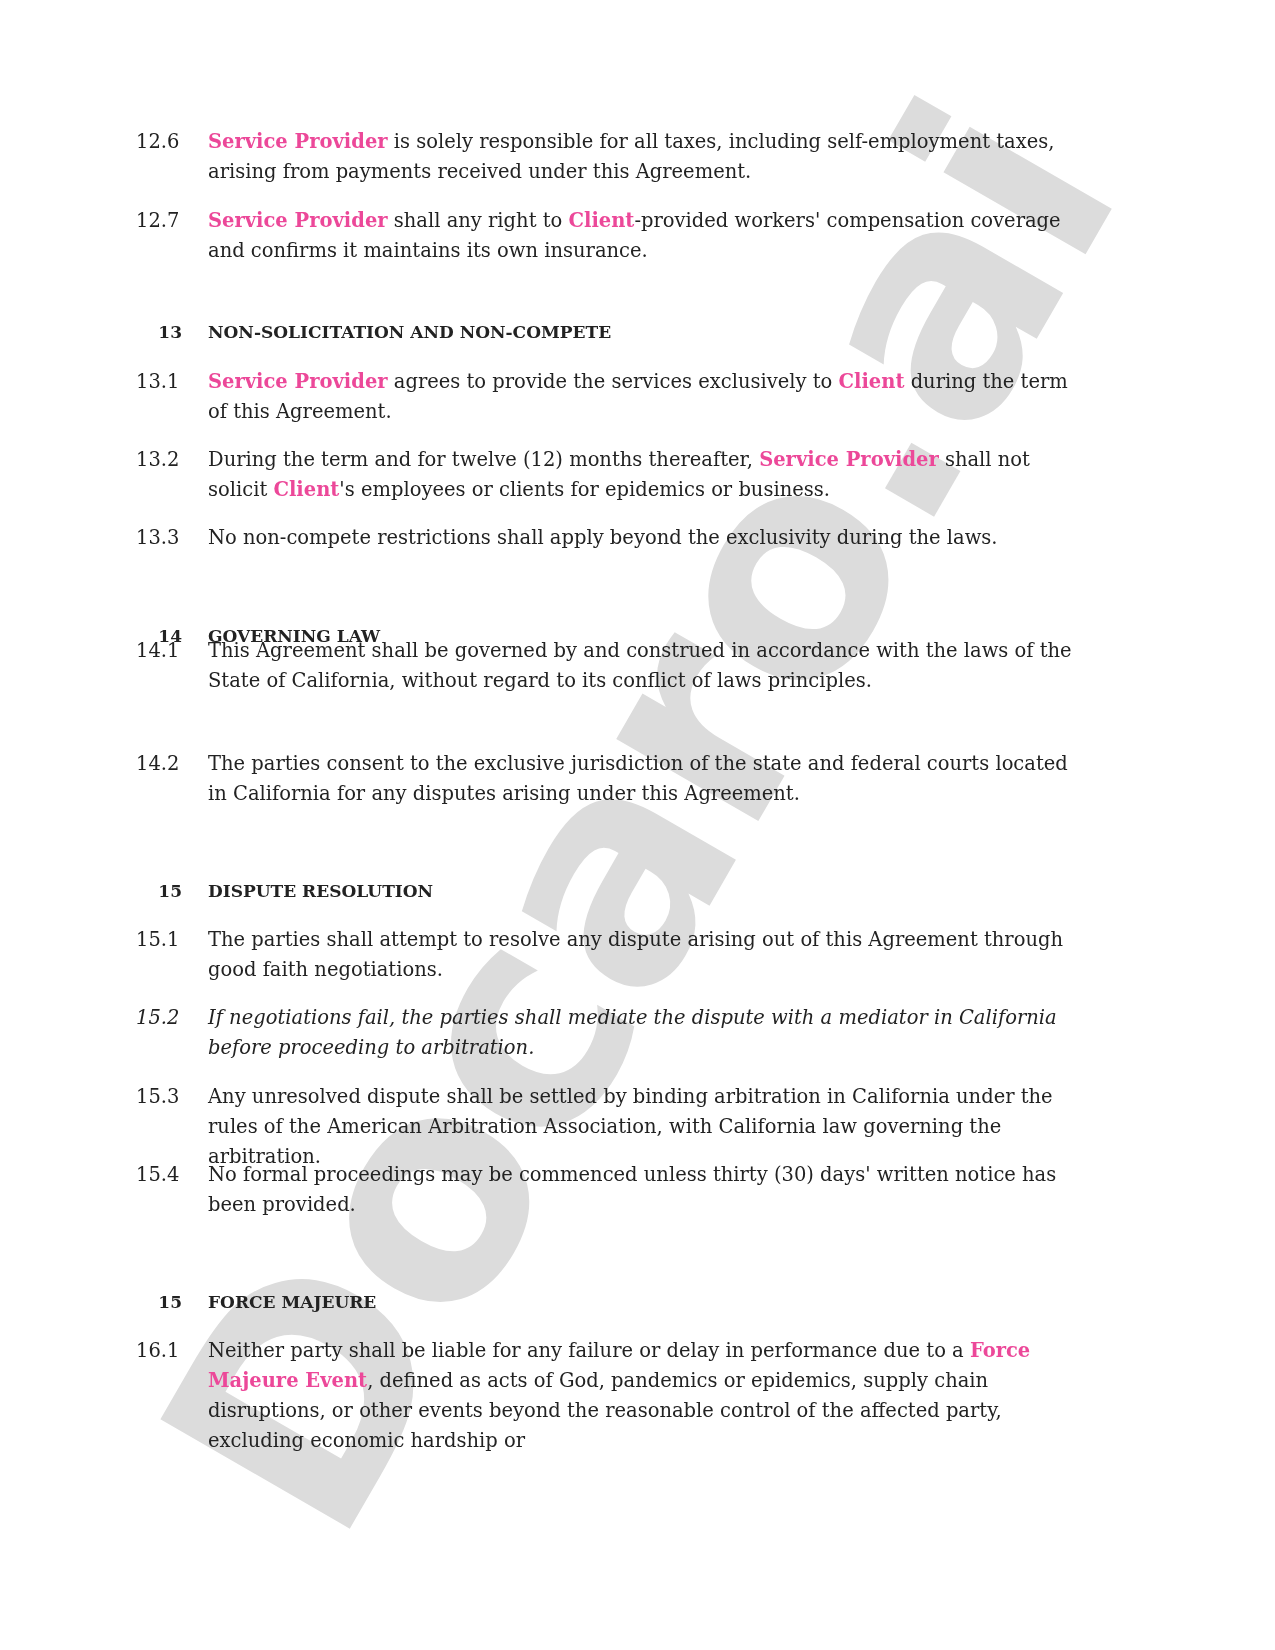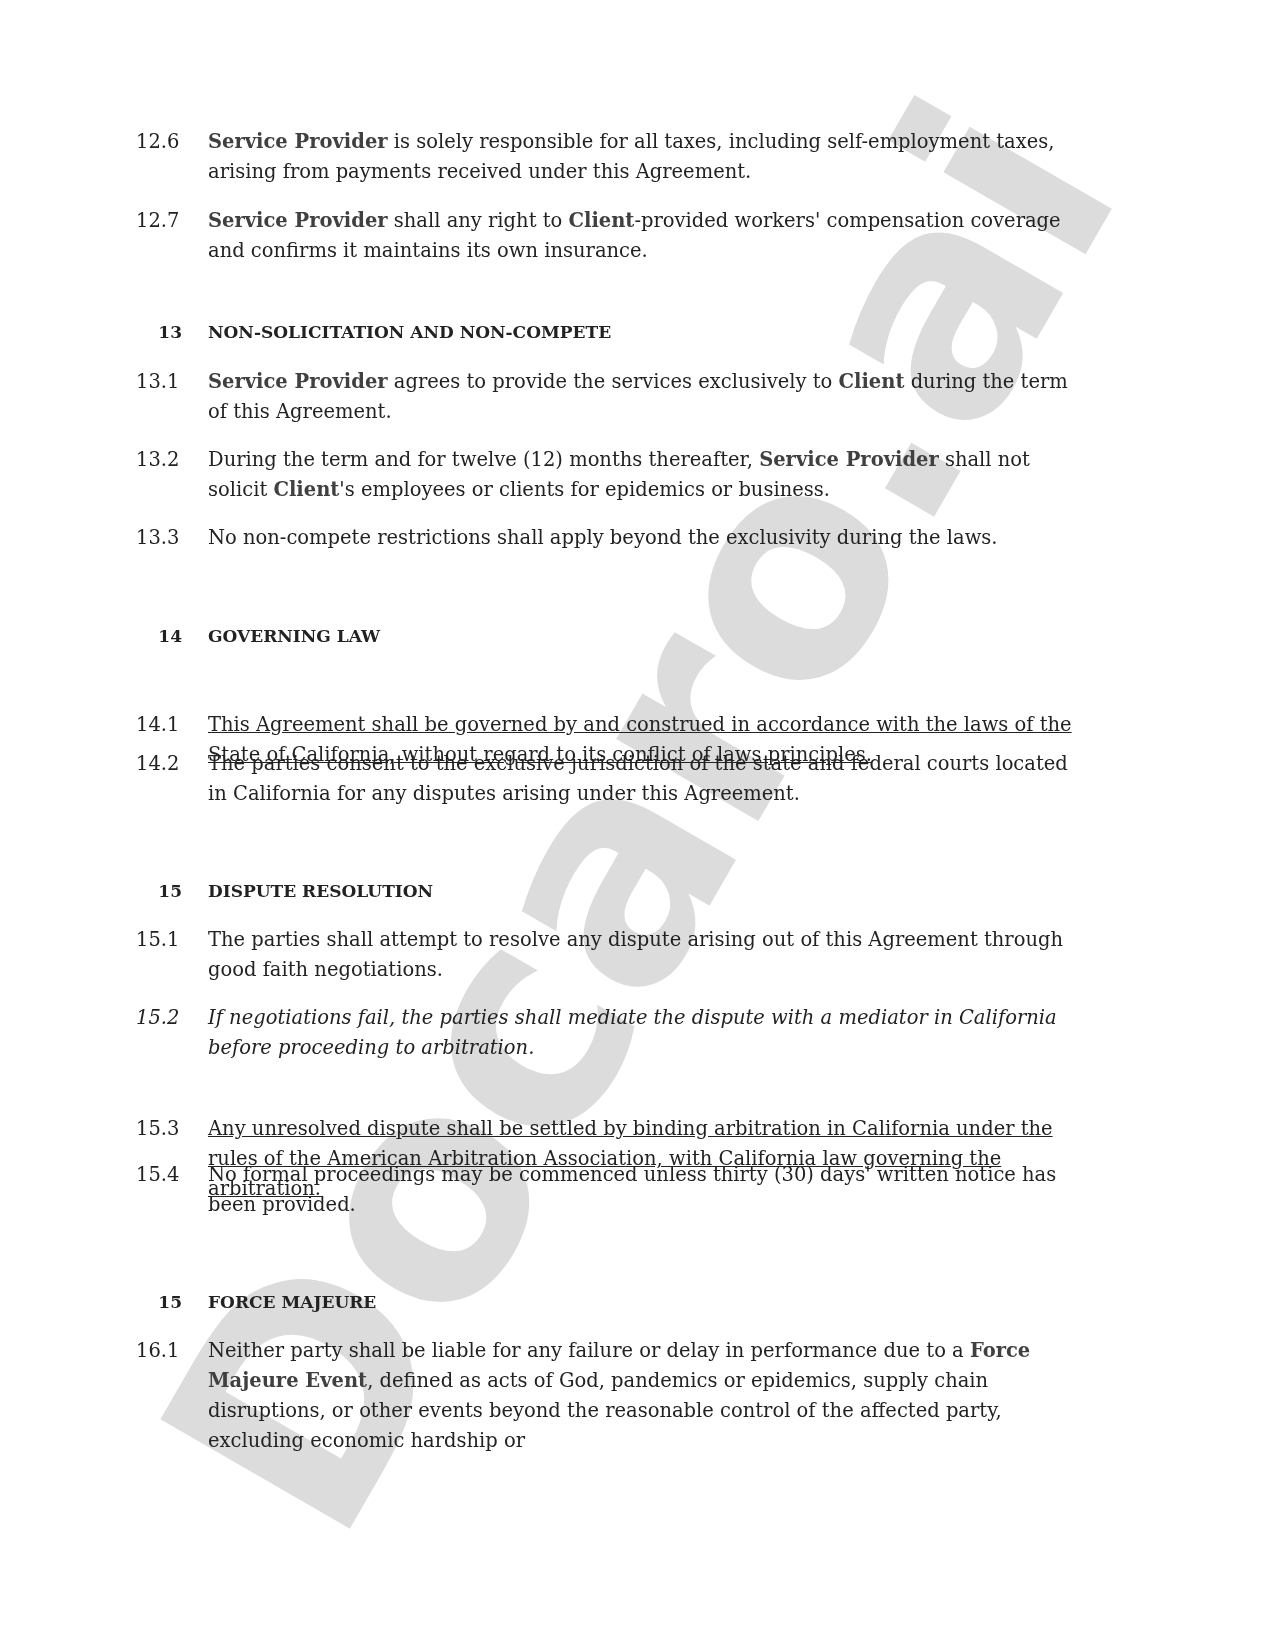--- a/index.html
+++ b/index.html
@@ -8,21 +8,21 @@
   .watermark { position: absolute; left: 640px; top: 820px; transform: translate(-50%, -50%) rotate(-60deg);
                font-family: "DejaVu Sans", "Liberation Sans", sans-serif; font-weight: bold; font-size: 300px;
                color: #dcdcdc; white-space: nowrap; z-index: 0; letter-spacing: -4px; line-height: 1; }
   .page { position: absolute; left: 0; top: 0; width: 1275px; z-index: 1; }
   .clause { position: absolute; left: 136px; width: 940px; font-size: 19.5px; line-height: 30px; }
   .clause .num { position: absolute; left: 0; top: 0; width: 46px; }
   .clause .text { margin-left: 72px; width: 870px; }
   .heading { position: absolute; left: 136px; width: 940px; font-size: 17px; line-height: 30px; font-weight: bold; }
   .heading .num { position: absolute; left: 0; top: 0; width: 46px; text-align: right; }
   .heading .text { margin-left: 72px; }
-  b { font-weight: bold; color: #404040; }
+  b { font-weight: bold; color: #ec4899; }
 </style>
 </head>
 <body>
 
 <div class="watermark">Docaro.ai</div>
 
 <div class="page" id="page">
     <div class="clause" style="top: 127px;">
       <span class="num">12.6</span>
       <div class="text"><b>Service Provider</b><span> is solely responsible for all taxes, including self-employment taxes, arising from payments received under this Agreement.</span></div>
@@ -44,41 +44,41 @@
       <div class="text"><span>During the term and for twelve (12) months thereafter, </span><b>Service Provider</b><span> shall not solicit </span><b>Client</b><span>'s employees or clients for epidemics or business.</span></div>
     </div>
     <div class="clause" style="top: 523px;">
       <span class="num">13.3</span>
       <div class="text"><span>No non-compete restrictions shall apply beyond the exclusivity during the laws.</span></div>
     </div>
     <div class="heading" style="top: 621px;">
       <span class="num">14</span>
       <div class="text">GOVERNING LAW</div>
     </div>
-    <div class="clause" style="top: 710px; text-decoration: underline;">
+    <div class="clause" style="top: 636px;">
       <span class="num">14.1</span>
       <div class="text"><span>This Agreement shall be governed by and construed in accordance with the laws of the State of California, without regard to its conflict of laws principles.</span></div>
     </div>
     <div class="clause" style="top: 749px;">
       <span class="num">14.2</span>
       <div class="text"><span>The parties consent to the exclusive jurisdiction of the state and federal courts located in California for any disputes arising under this Agreement.</span></div>
     </div>
     <div class="heading" style="top: 876px;">
       <span class="num">15</span>
       <div class="text">DISPUTE RESOLUTION</div>
     </div>
     <div class="clause" style="top: 925px;">
       <span class="num">15.1</span>
       <div class="text"><span>The parties shall attempt to resolve any dispute arising out of this Agreement through good faith negotiations.</span></div>
     </div>
     <div class="clause" style="top: 1003px; font-style: italic;">
       <span class="num">15.2</span>
       <div class="text"><span>If negotiations fail, the parties shall mediate the dispute with a mediator in California before proceeding to arbitration.</span></div>
     </div>
-    <div class="clause" style="top: 1114px; text-decoration: underline;">
+    <div class="clause" style="top: 1082px;">
       <span class="num">15.3</span>
       <div class="text"><span>Any unresolved dispute shall be settled by binding arbitration in California under the rules of the American Arbitration Association, with California law governing the arbitration.</span></div>
     </div>
     <div class="clause" style="top: 1160px;">
       <span class="num">15.4</span>
       <div class="text"><span>No formal proceedings may be commenced unless thirty (30) days' written notice has been provided.</span></div>
     </div>
     <div class="heading" style="top: 1287px;">
       <span class="num">15</span>
       <div class="text">FORCE MAJEURE</div>

